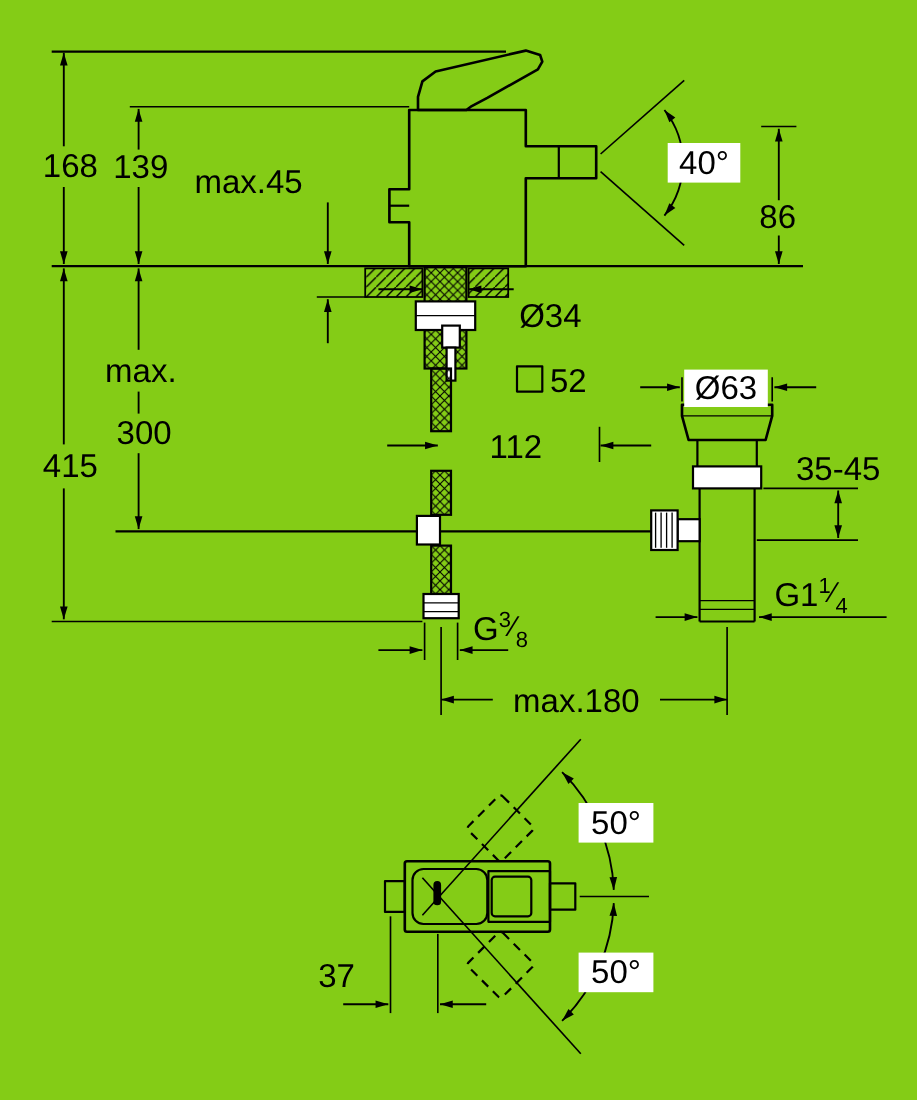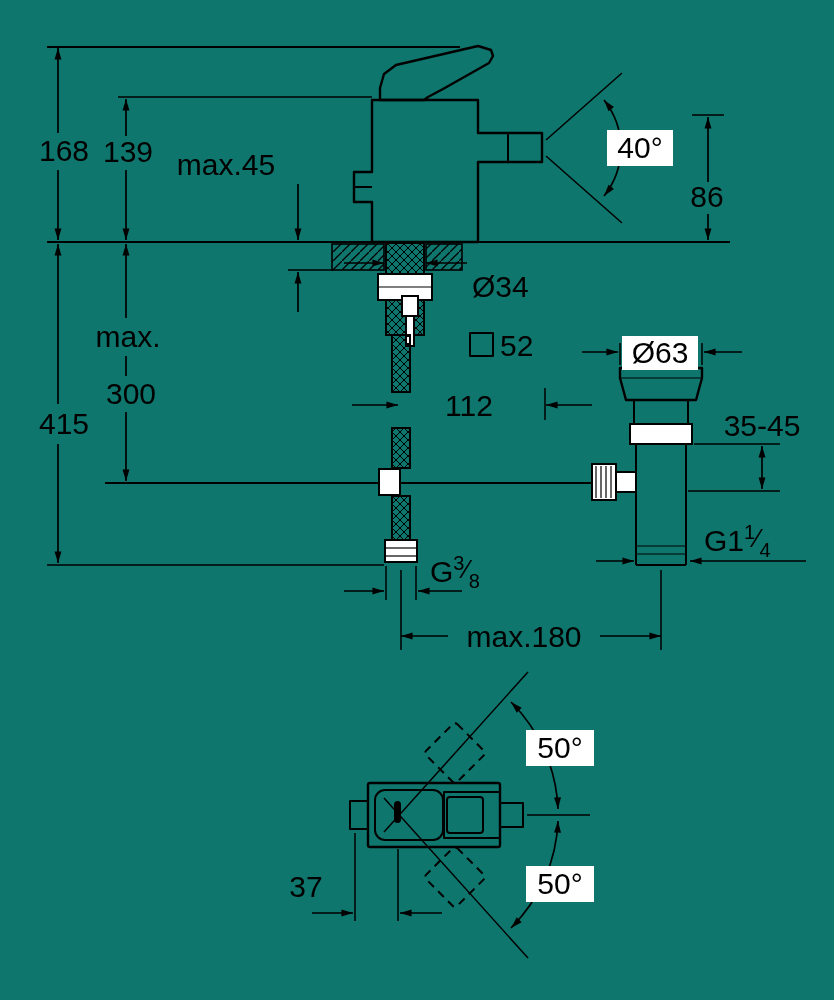--- a/index.html
+++ b/index.html
@@ -1,16 +1,16 @@
 <!DOCTYPE html>
 <html><head>
 <meta charset="utf-8">
 <style>
   html,body{margin:0;padding:0;background:#fff;}
-  .stage{width:834px;height:1000px;position:relative;background:#0f766e;}
+  .stage{width:834px;height:1000px;position:relative;background:#84cc16;}
   svg{display:block;}
   .o  {stroke:#000;stroke-width:2.4;fill:none;stroke-linejoin:round;}
   .o2 {stroke:#000;stroke-width:2.0;fill:none;stroke-linejoin:round;}
   .d  {stroke:#000;stroke-width:1.7;fill:none;}
   .x  {stroke:#000;stroke-width:1.5;fill:none;}
   .thin{stroke:#000;stroke-width:1.2;fill:none;}
   .hx {fill:url(#xhatch);stroke:#000;stroke-width:2.0;}
   .hd {fill:url(#hatch);stroke:#000;stroke-width:1.6;}
   .wf {fill:#fff;stroke:#000;stroke-width:2.0;}
   .dash{stroke:#000;stroke-width:2;fill:none;stroke-dasharray:8 6;}

